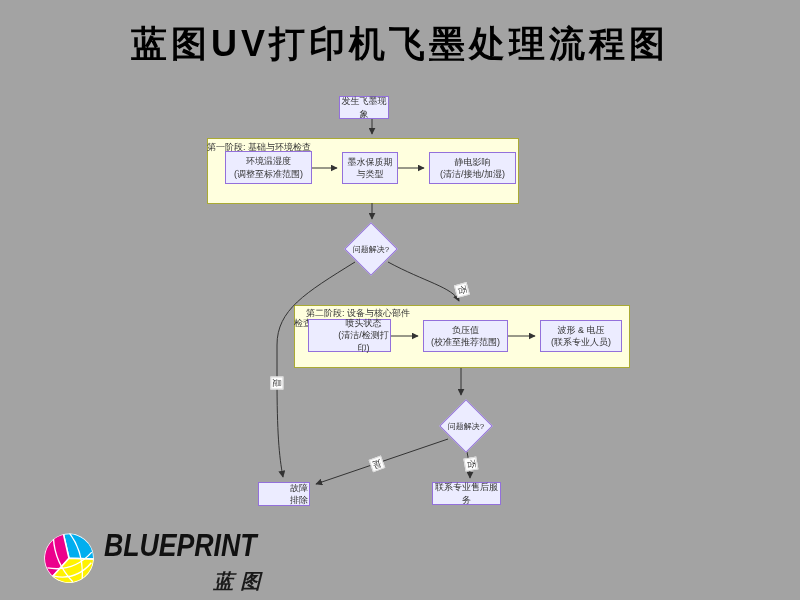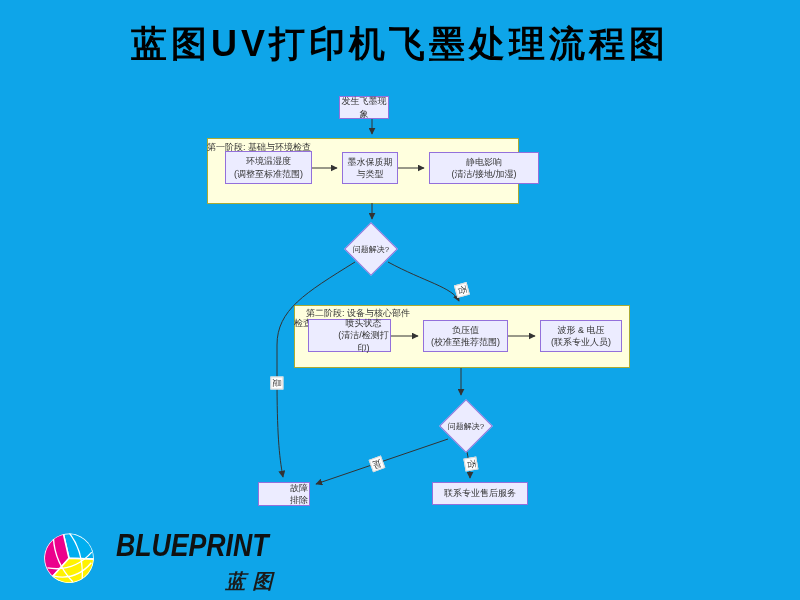--- a/index.html
+++ b/index.html
@@ -1,16 +1,16 @@
 <!DOCTYPE html>
 <html><head>
 <meta charset="utf-8">
 <style>
   html,body{margin:0;padding:0;background:#fff;}
-  .canvas{position:relative;width:800px;height:600px;background:#0ea5e9;overflow:hidden;
+  .canvas{position:relative;width:800px;height:600px;background:#a3a3a3;overflow:hidden;
           font-family:"Liberation Sans","DejaVu Sans",sans-serif;color:#333;}
 
   .title{position:absolute;left:0;top:20px;width:800px;text-align:center;
          font-size:36px;font-weight:700;color:#000;letter-spacing:4px;white-space:nowrap;}
 
   
   .node{position:absolute;box-sizing:border-box;background:#ECECFF;border:1px solid #9370DB;
         display:flex;flex-direction:column;align-items:center;justify-content:center;
         font-size:9px;line-height:1.35;text-align:center;color:#333;z-index:4;}
   .group{position:absolute;box-sizing:border-box;background:#FFFFDE;border:1px solid #AAAA33;z-index:1;}
@@ -23,21 +23,21 @@
   .diamond .dlabel{position:absolute;inset:0;display:flex;align-items:center;justify-content:center;
                    font-size:8px;color:#333;z-index:2;}
 
   .edge-label{position:absolute;z-index:5;font-size:9px;color:#333;background:#fdfdfd;
               border:1px solid #d9d9d9;padding:0 1px;line-height:1.2;white-space:nowrap;}
 
   svg.connectors{position:absolute;left:0;top:0;z-index:3;}
   svg.connectors path.edge{fill:none;stroke:#333333;stroke-width:1;}
 
   
-  .logo{position:absolute;left:38px;top:526px;display:flex;align-items:flex-start;z-index:6;gap:12px;}
+  .logo{position:absolute;left:38px;top:526px;display:flex;align-items:flex-start;z-index:6;}
   .logo-globe{width:62px;height:62px;}
   .logo-textwrap{margin-left:4px;margin-top:2px;}
   .logo-brand{font-size:31px;font-weight:800;font-style:italic;color:#111111;
               letter-spacing:0px;transform:scaleX(0.86);transform-origin:left top;white-space:nowrap;}
   .logo-cn{font-size:20px;font-weight:700;font-style:italic;color:#1a1a1a;
            letter-spacing:7px;text-align:right;margin-top:4px;padding-right:14px;white-space:nowrap;}
 </style>
 </head>
 <body>
 
@@ -72,21 +72,21 @@
   <div class="group-label" style="left:207px;top:141px;width:312px;">第一阶段: 基础与环境检查</div>
 
   <div class="node" style="left:225px;top:151px;width:87px;height:33px;">
     <span>环境温湿度</span>
     <span>(调整至标准范围)</span>
   </div>
   <div class="node" style="left:342px;top:152px;width:56px;height:32px;">
     <span>墨水保质期</span>
     <span>与类型</span>
   </div>
-  <div class="node" style="left:429px;top:152px;width:110px;height:32px;">
+  <div class="node" style="left:429px;top:152px;width:87px;height:32px;">
     <span>静电影响</span>
     <span>(清洁/接地/加湿)</span>
   </div>
 
   <div class="diamond" style="left:345px;top:223px;width:52px;height:52px;">
     <div class="shape"></div>
     <div class="dlabel">问题解决?</div>
   </div>
 
   <div class="group" style="left:294px;top:305px;width:336px;height:63px;"></div>
@@ -107,21 +107,21 @@
   </div>
 
   <div class="diamond" style="left:440px;top:400px;width:52px;height:52px;">
     <div class="shape"></div>
     <div class="dlabel">问题解决?</div>
   </div>
 
   <div class="node" style="left:258px;top:482px;width:52px;height:24px;padding-left:30px;">
     <span>故障排除</span>
   </div>
-  <div class="node" style="left:432px;top:482px;width:96px;height:23px;">
+  <div class="node" style="left:432px;top:482px;width:69px;height:23px;">
     <span>联系专业售后服务</span>
   </div>
 
   <div class="edge-label" style="left:277px;top:383px;transform:translate(-50%,-50%) rotate(90deg);">是</div>
   <div class="edge-label" style="left:462px;top:290px;transform:translate(-50%,-50%) rotate(75deg);">否</div>
   <div class="edge-label" style="left:377px;top:464px;transform:translate(-50%,-50%) rotate(160deg);">是</div>
   <div class="edge-label" style="left:471px;top:464px;transform:translate(-50%,-50%) rotate(80deg);">否</div>
 
   <div class="logo">
     <svg class="logo-globe" viewBox="0 0 100 100">

